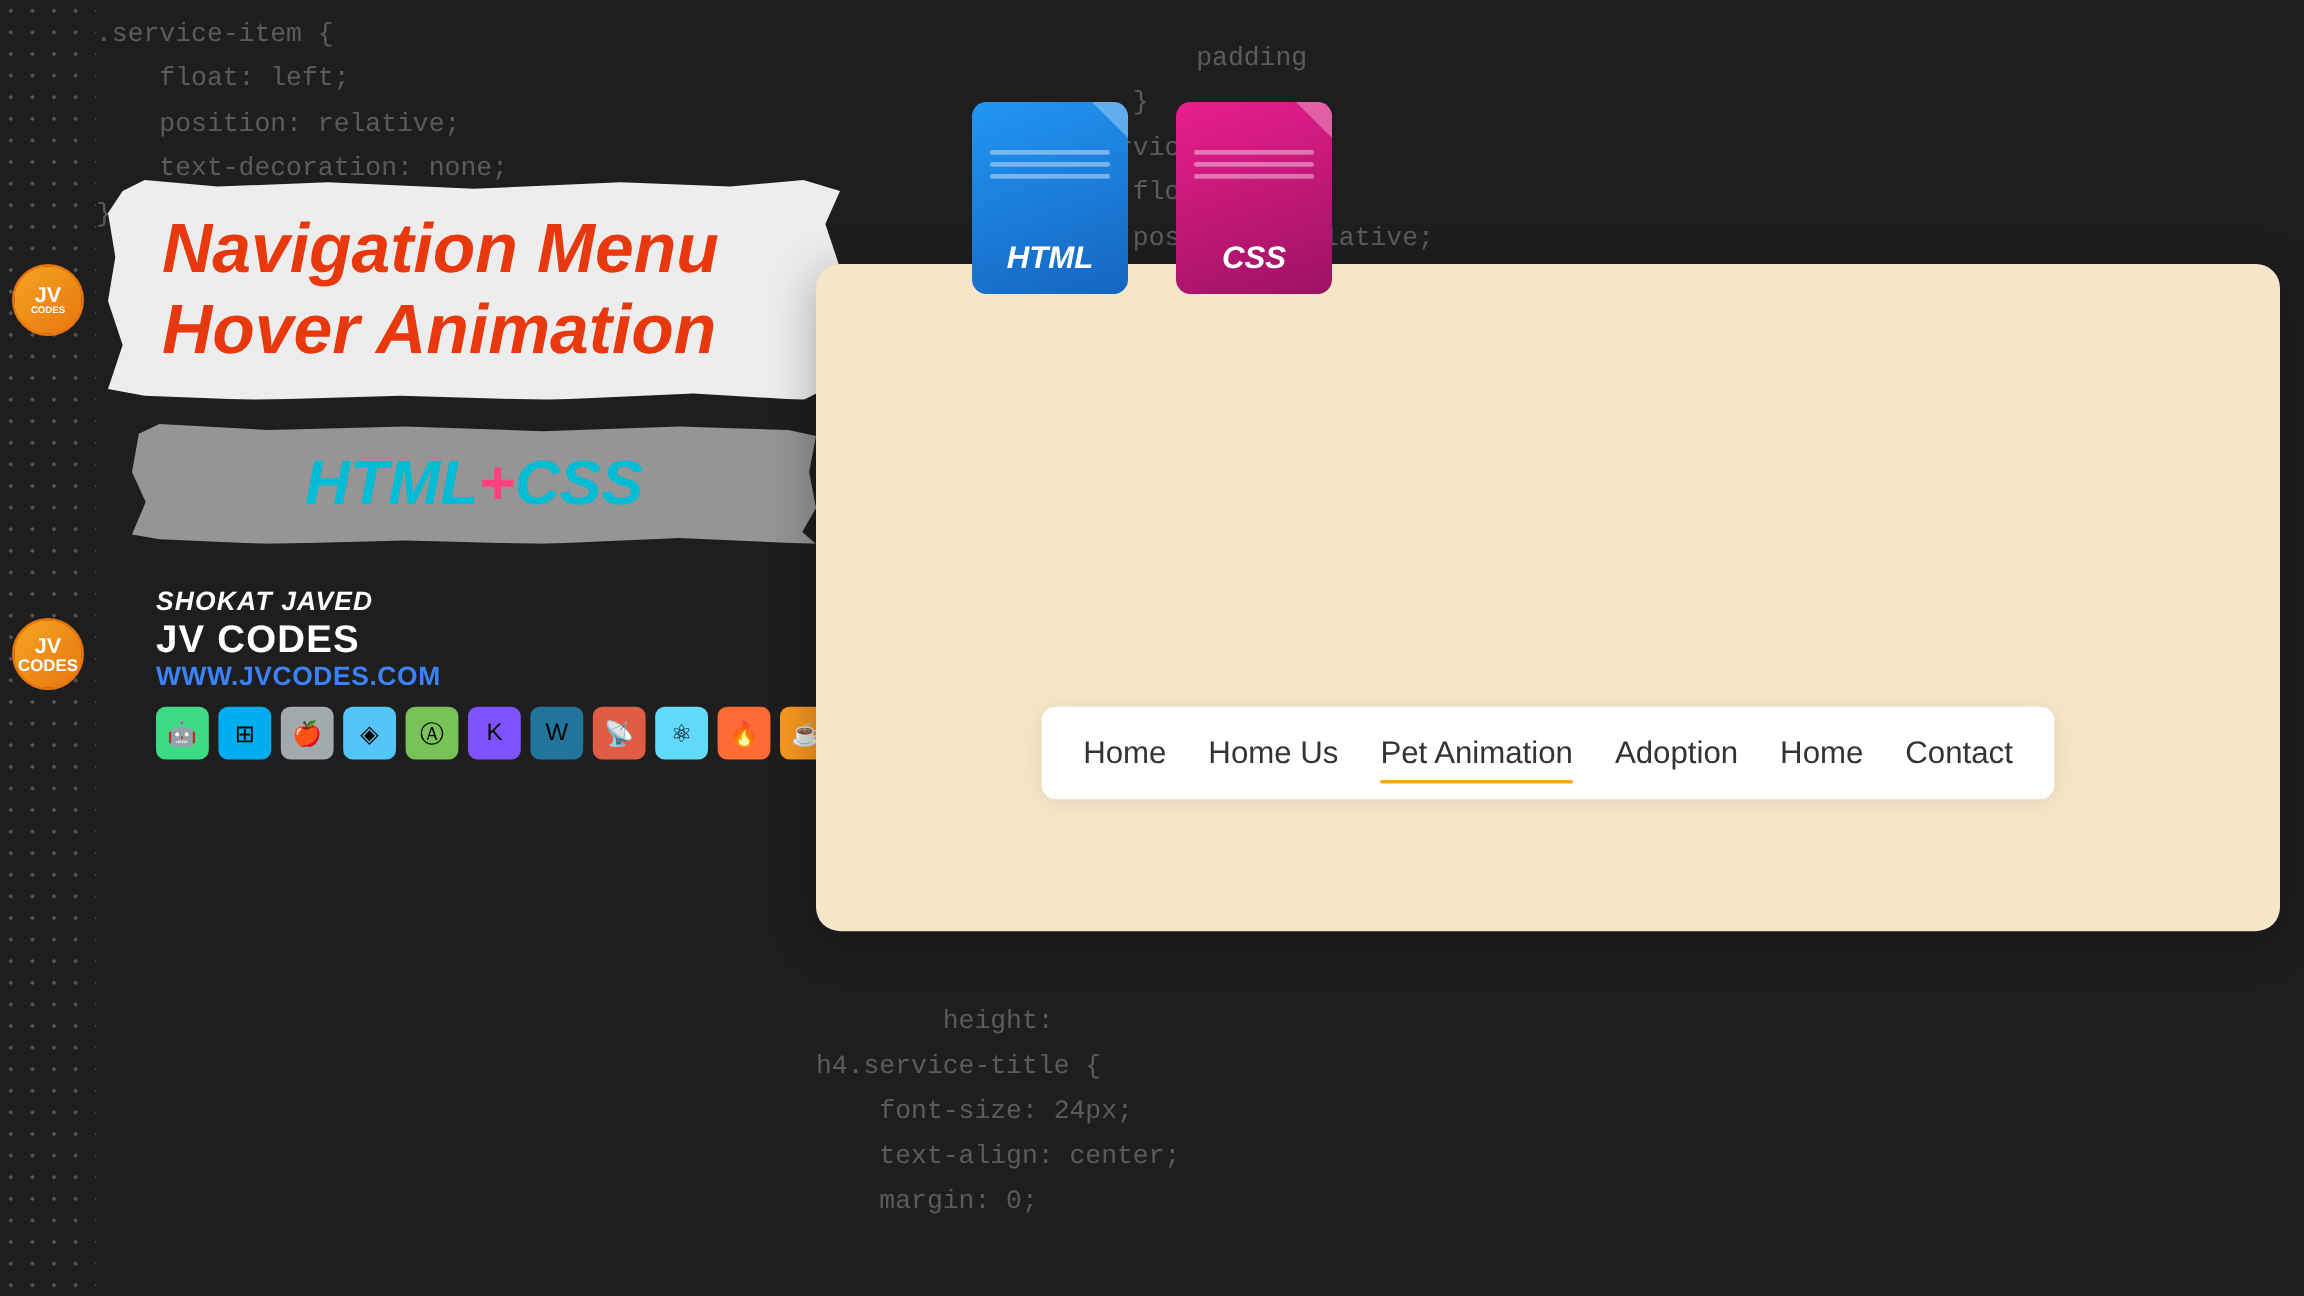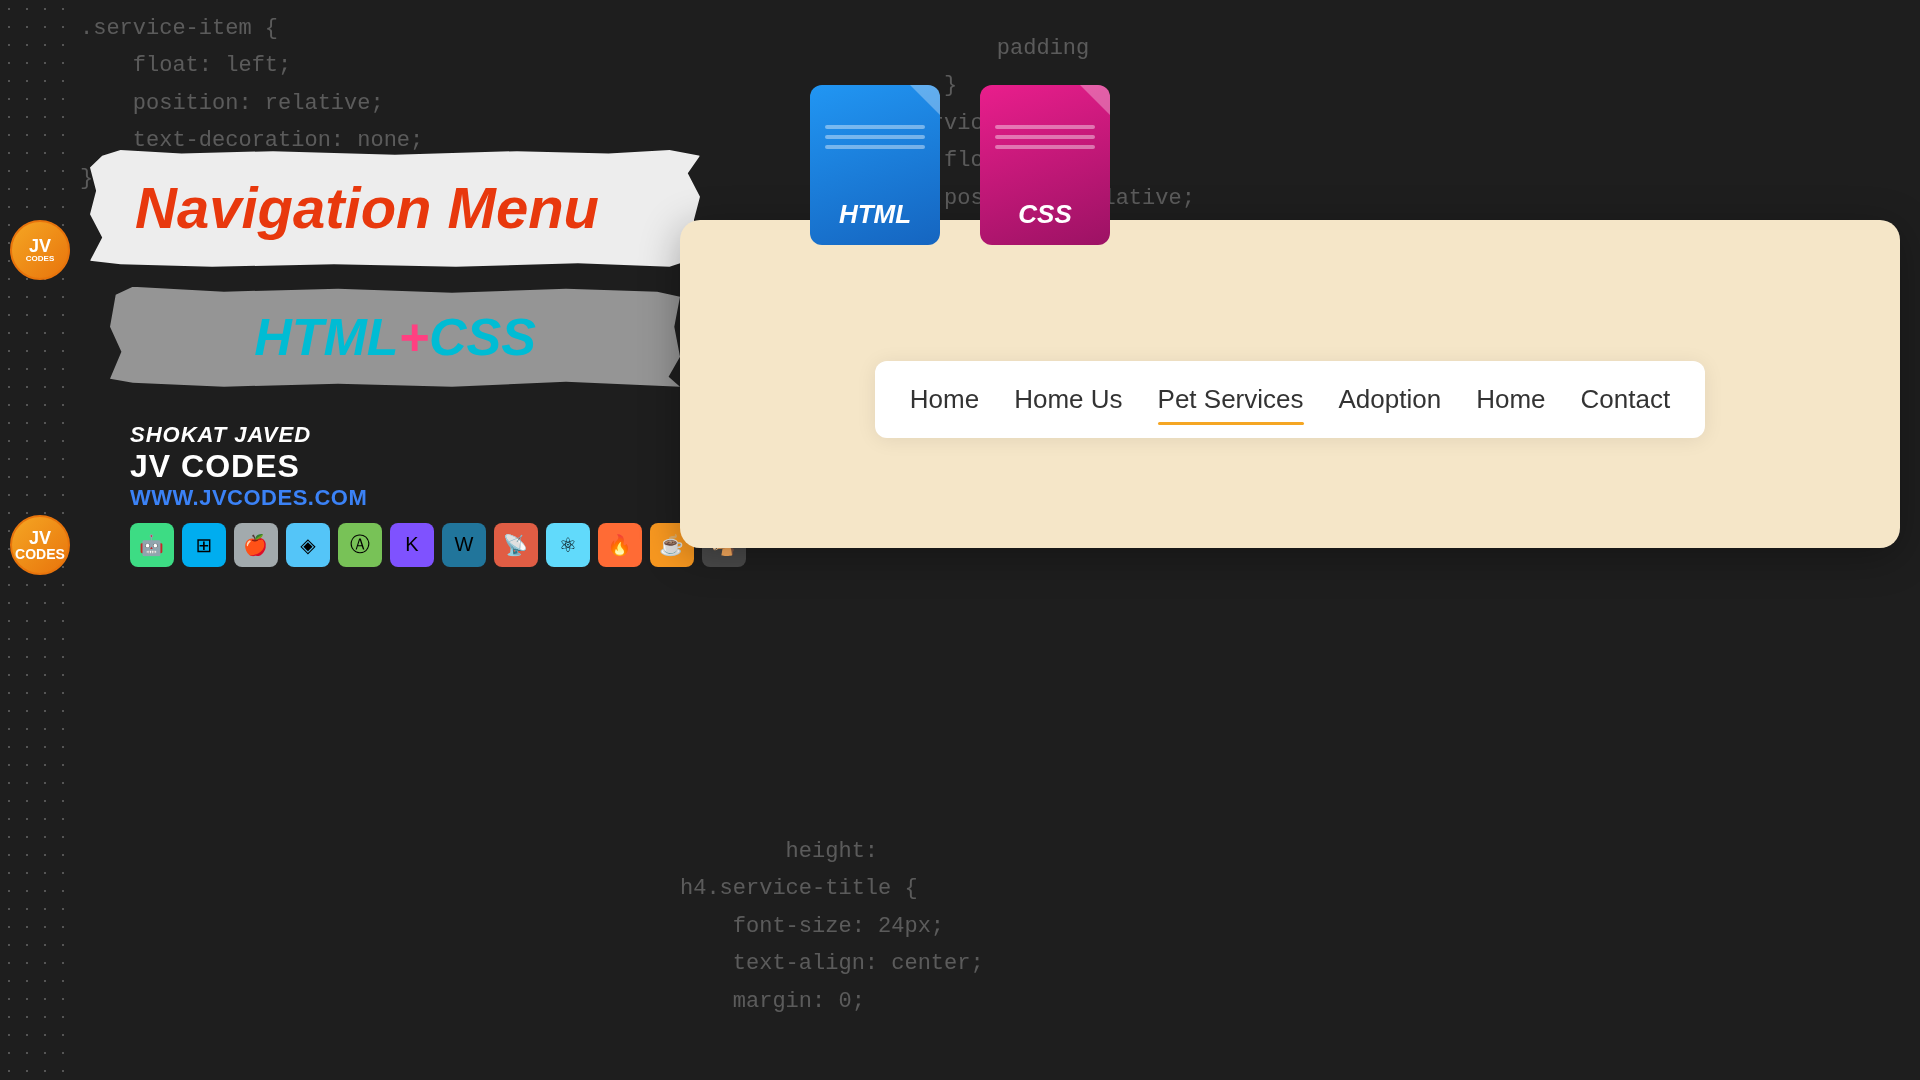--- a/index.html
+++ b/index.html
@@ -260,21 +260,21 @@
       height: 1080px;
       z-index: 2;
     }
 
     
     .demo-box {
       position: absolute;
       left: 0;
       top: 220px;
       width: 1220px;
-      height: 328px;
+      height: 556px;
       background: #f5e6c8;
       border-radius: 20px;
       box-shadow: 0 8px 40px rgba(0,0,0,0.3);
       display: flex;
       align-items: center;
       justify-content: center;
     }
 
     
     .file-icons {
@@ -406,20 +406,21 @@
   <span style="font-size:18px; font-weight:900;">JV</span>
   <span class="jv-label">CODES</span>
 </div>
 
 <div class="left-panel">
 
   <div class="brush-title">
     <div class="brush-bg"></div>
     <div class="brush-title-text">
       <h1>Navigation Menu</h1>
+      <h1>Hover Animation</h1>
     </div>
   </div>
 
   <div class="brush-subtitle">
     <div class="brush-subtitle-bg"></div>
     <div class="brush-subtitle-text">
       <span class="html-text">HTML</span>
       <span class="plus-text">+</span>
       <span class="css-text">CSS</span>
     </div>
@@ -469,20 +470,20 @@
       </div>
       <span>CSS</span>
     </div>
   </div>
 
   <div class="demo-box">
 
     <div class="nav-demo">
       <span class="nav-item">Home</span>
       <span class="nav-item">Home Us</span>
-      <span class="nav-item active">Pet Services</span>
+      <span class="nav-item active">Pet Animation</span>
       <span class="nav-item">Adoption</span>
       <span class="nav-item">Home</span>
       <span class="nav-item">Contact</span>
     </div>
   </div>
 
 </div>
 
 </body></html>

